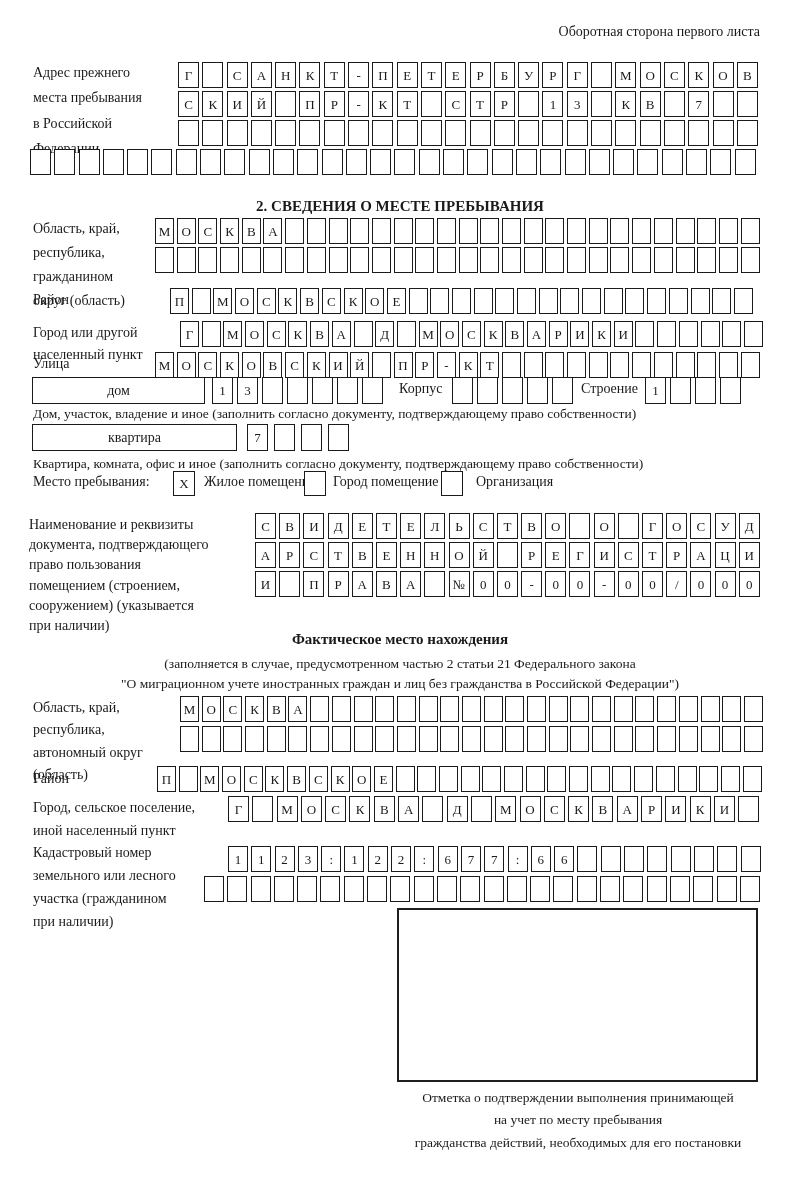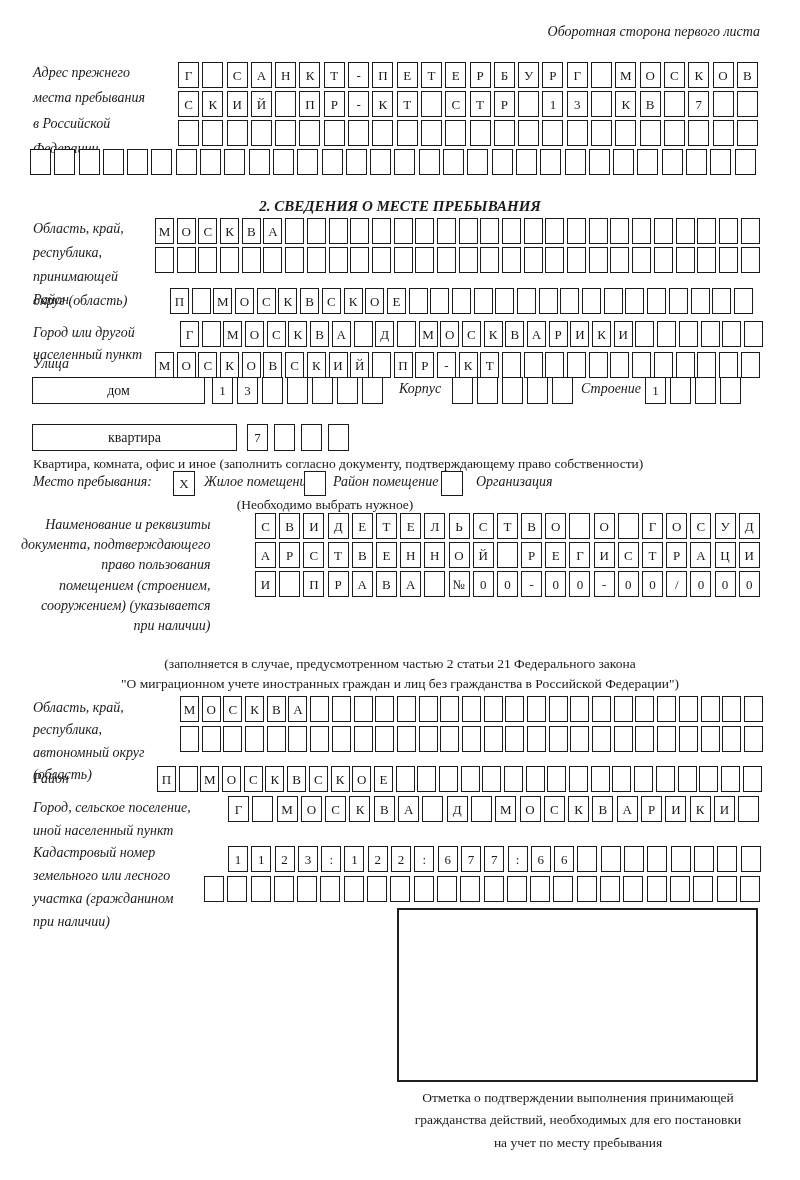--- a/index.html
+++ b/index.html
@@ -3,21 +3,21 @@
 <meta charset="utf-8">
 <style>
   html,body{margin:0;padding:0;background:#f2f2f2;}
   .page{
     position:relative;width:800px;height:1180px;margin:0 auto;
     background:#ffffff;color:#1a1a1a;
     font-family:"Liberation Serif","DejaVu Serif",serif;
     overflow:hidden;
   }
   .abs{position:absolute;}
-  .lbl{font-size:14px;line-height:1.2;white-space:nowrap;font-style:italic;}
+  .lbl{font-size:14px;line-height:1.2;white-space:nowrap;}
   .note{font-size:13.5px;white-space:nowrap;}
   .ctr{left:0;right:0;text-align:center;}
   .bold{font-weight:bold;}
   .grid-row{
     position:absolute;display:flex;align-items:flex-start;
   }
   .cell{
     box-sizing:border-box;flex:0 0 auto;
     border:1.5px solid #1b1b1b;
     display:flex;align-items:center;justify-content:center;
@@ -58,61 +58,62 @@
     <div>в Российской</div>
     <div>Федерации</div>
   </div>
 
 
   <div class="abs lbl ctr bold" style="top:197px;font-size:15px;">2. СВЕДЕНИЯ О МЕСТЕ ПРЕБЫВАНИЯ</div>
 
   <div class="abs lbl lines lh24" style="left:33px;top:217px;">
     <div>Область, край,</div>
     <div>республика,</div>
-    <div>принимающей</div>
+    <div>гражданином</div>
     <div>округ (область)</div>
   </div>
 
   <div class="abs lbl" style="left:33px;top:292px;">Район</div>
 
   <div class="abs lbl lines lh22" style="left:33px;top:322px;">
     <div>Город или другой</div>
     <div>населенный пункт</div>
   </div>
 
   <div class="abs lbl" style="left:33px;top:356px;">Улица</div>
 
   <div class="abs labelbox" style="left:32px;top:377px;width:173px;height:27px;">дом</div>
   <div class="abs lbl" style="left:399px;top:381px;">Корпус</div>
   <div class="abs lbl" style="left:581px;top:381px;">Строение</div>
 
+  <div class="abs note" style="left:33px;top:406px;">Дом, участок, владение и иное (заполнить согласно документу, подтверждающему право собственности)</div>
 
   <div class="abs labelbox" style="left:32px;top:424px;width:205px;height:27px;">квартира</div>
 
   <div class="abs note" style="left:33px;top:456px;">Квартира, комната, офис и иное (заполнить согласно документу, подтверждающему право собственности)</div>
 
   <div class="abs lbl" style="left:33px;top:474px;text-align:center;">Место пребывания:</div>
   <span class="checkbox" style="left:173px;top:471px;">X</span>
   <div class="abs lbl" style="left:204px;top:474px;">Жилое помещение</div>
   <span class="checkbox" style="left:304px;top:471px;"></span>
-  <div class="abs lbl" style="left:333px;top:474px;">Район помещение</div>
+  <div class="abs lbl" style="left:333px;top:474px;">Город помещение</div>
   <span class="checkbox" style="left:441px;top:471px;"></span>
   <div class="abs lbl" style="left:476px;top:474px;">Организация</div>
 
-  <div class="abs note" style="left:120px;top:497px;width:410px;text-align:center;">(Необходимо выбрать нужное)</div>
-
-  <div class="abs lbl lines lh20" style="left:21px;top:515px;text-align:right;">
+
+  <div class="abs lbl lines lh20" style="left:29px;top:515px;">
     <div>Наименование и реквизиты</div>
     <div>документа, подтверждающего</div>
     <div>право пользования</div>
     <div>помещением (строением,</div>
     <div>сооружением) (указывается</div>
     <div>при наличии)</div>
   </div>
 
+  <div class="abs lbl ctr bold" style="top:630px;font-size:15px;">Фактическое место нахождения</div>
   <div class="abs note ctr" style="top:656px;">(заполняется в случае, предусмотренном частью 2 статьи 21 Федерального закона</div>
   <div class="abs note ctr" style="top:676px;">"О миграционном учете иностранных граждан и лиц без гражданства в Российской Федерации")</div>
 
   <div class="abs lbl lines lh223" style="left:33px;top:697px;">
     <div>Область, край,</div>
     <div>республика,</div>
     <div>автономный округ</div>
     <div>(область)</div>
   </div>
 
@@ -126,22 +127,22 @@
   <div class="abs lbl lines lh23" style="left:33px;top:841px;">
     <div>Кадастровый номер</div>
     <div>земельного или лесного</div>
     <div>участка (гражданином</div>
     <div>при наличии)</div>
   </div>
 
   <div class="stampbox" style="left:397px;top:908px;width:361px;height:174px;"></div>
   <div class="abs note capt" style="left:393px;top:1087px;width:370px;text-align:center;">
     <div>Отметка о подтверждении выполнения принимающей</div>
+    <div>на учет по месту пребывания</div>
     <div>гражданства действий, необходимых для его постановки</div>
-    <div>на учет по месту пребывания</div>
   </div>
 
 <div class="grid-row" style="left: 178px; top: 62px; gap: 3.3px;">
       <span class="cell" style="width: 21px; height: 26px;">Г</span>
       <span class="cell" style="width: 21px; height: 26px;"></span>
       <span class="cell" style="width: 21px; height: 26px;">С</span>
       <span class="cell" style="width: 21px; height: 26px;">А</span>
       <span class="cell" style="width: 21px; height: 26px;">Н</span>
       <span class="cell" style="width: 21px; height: 26px;">К</span>
       <span class="cell" style="width: 21px; height: 26px;">Т</span>

